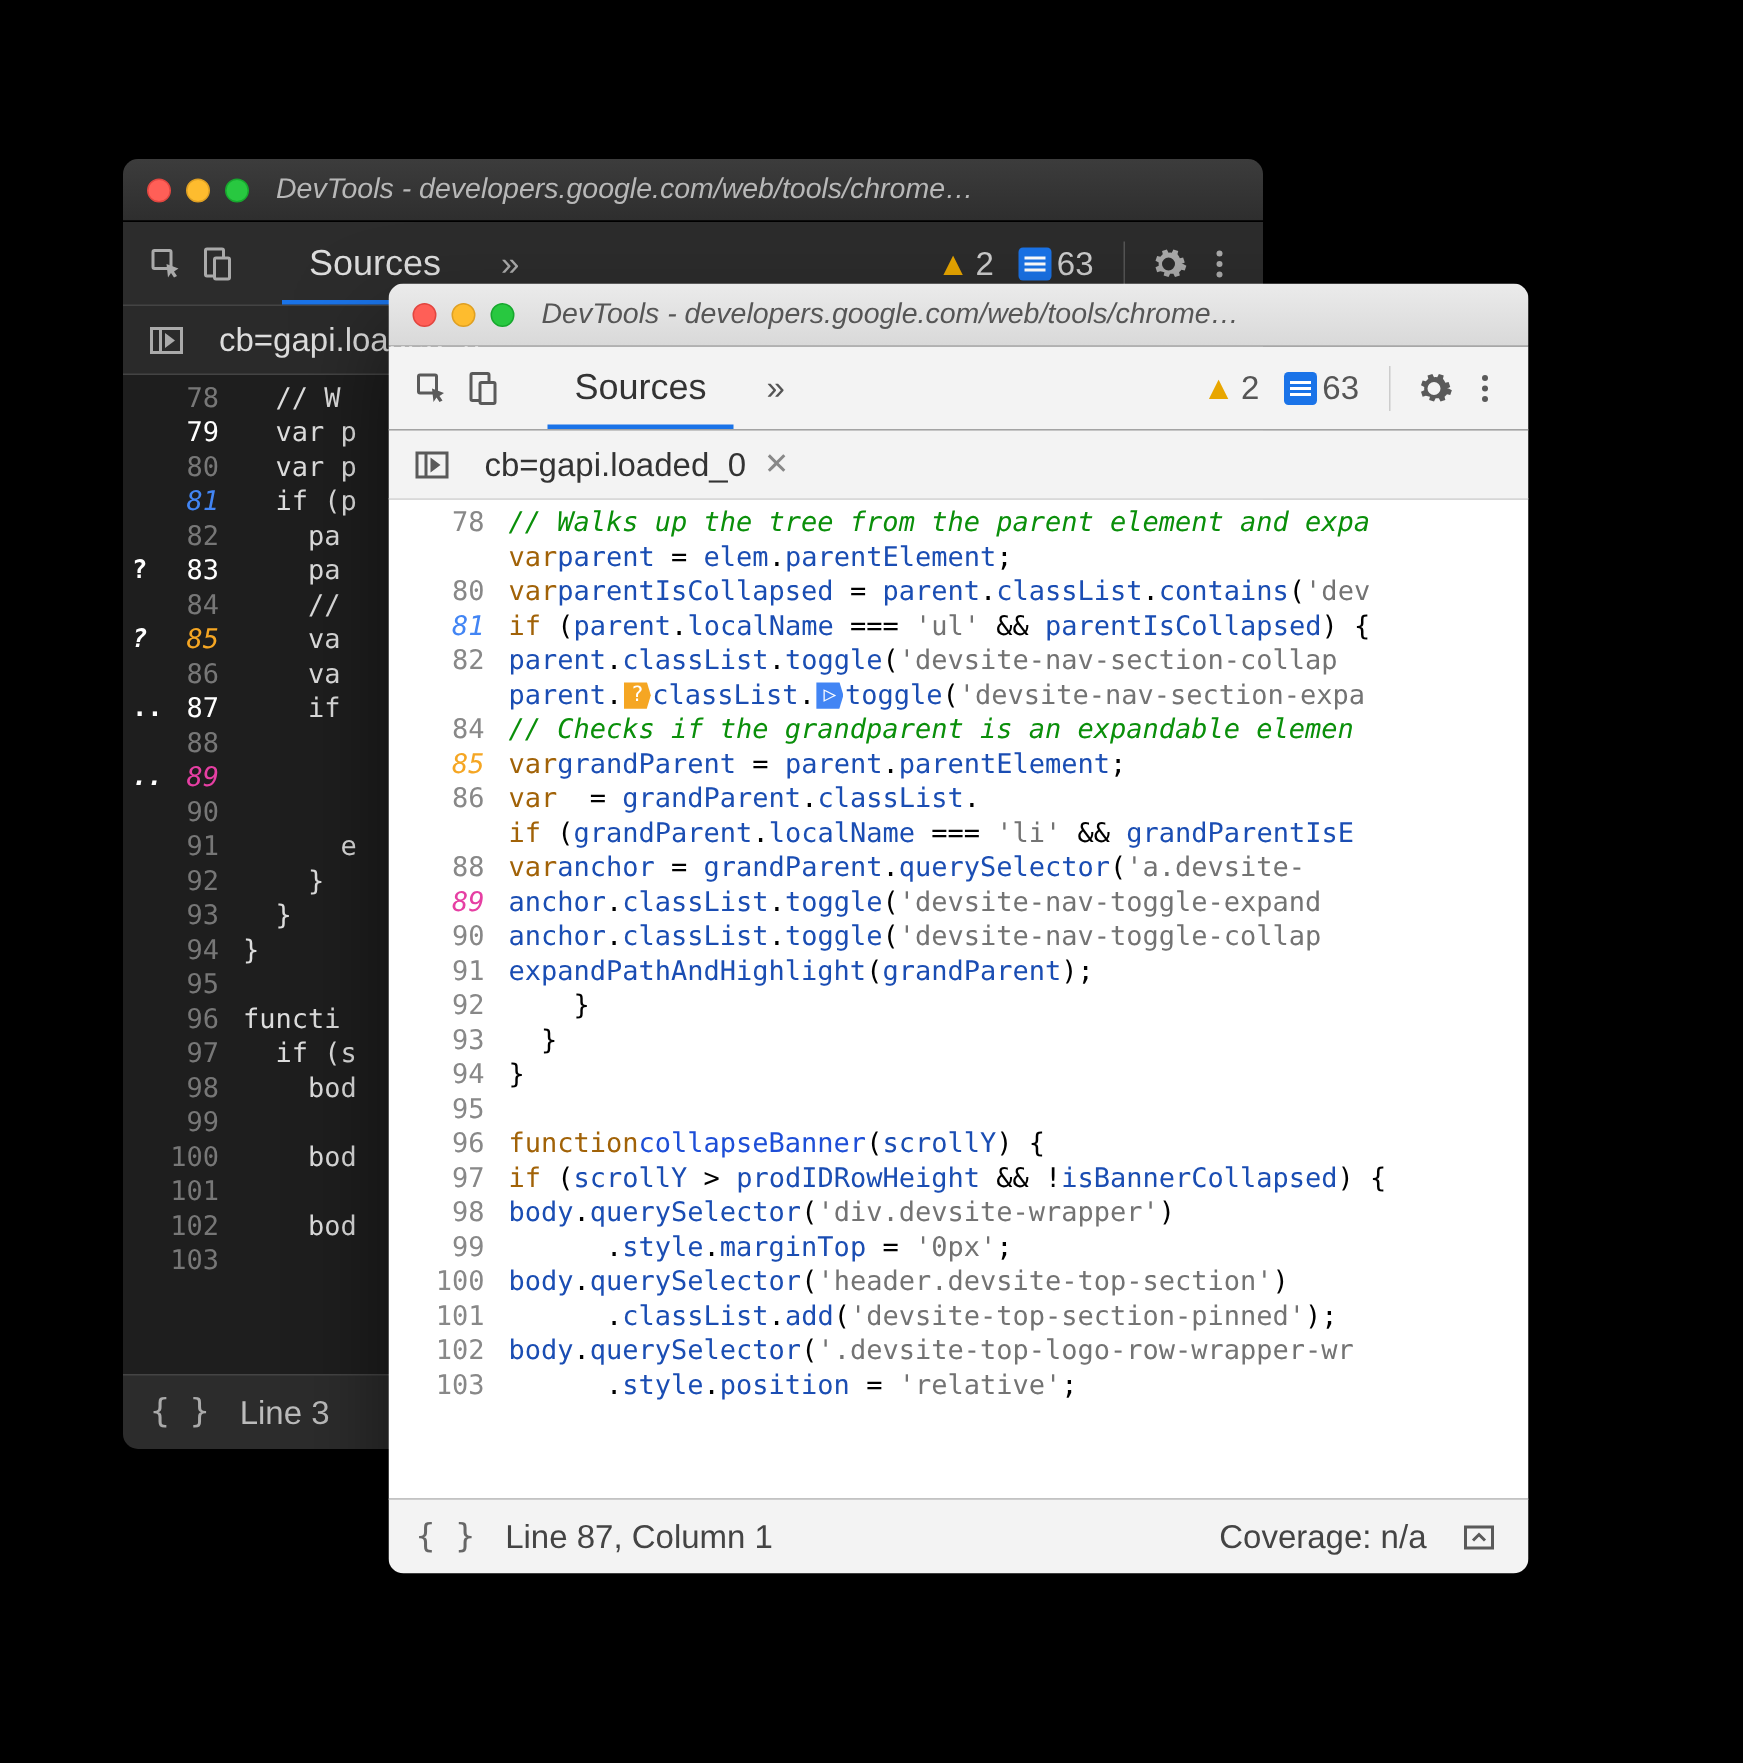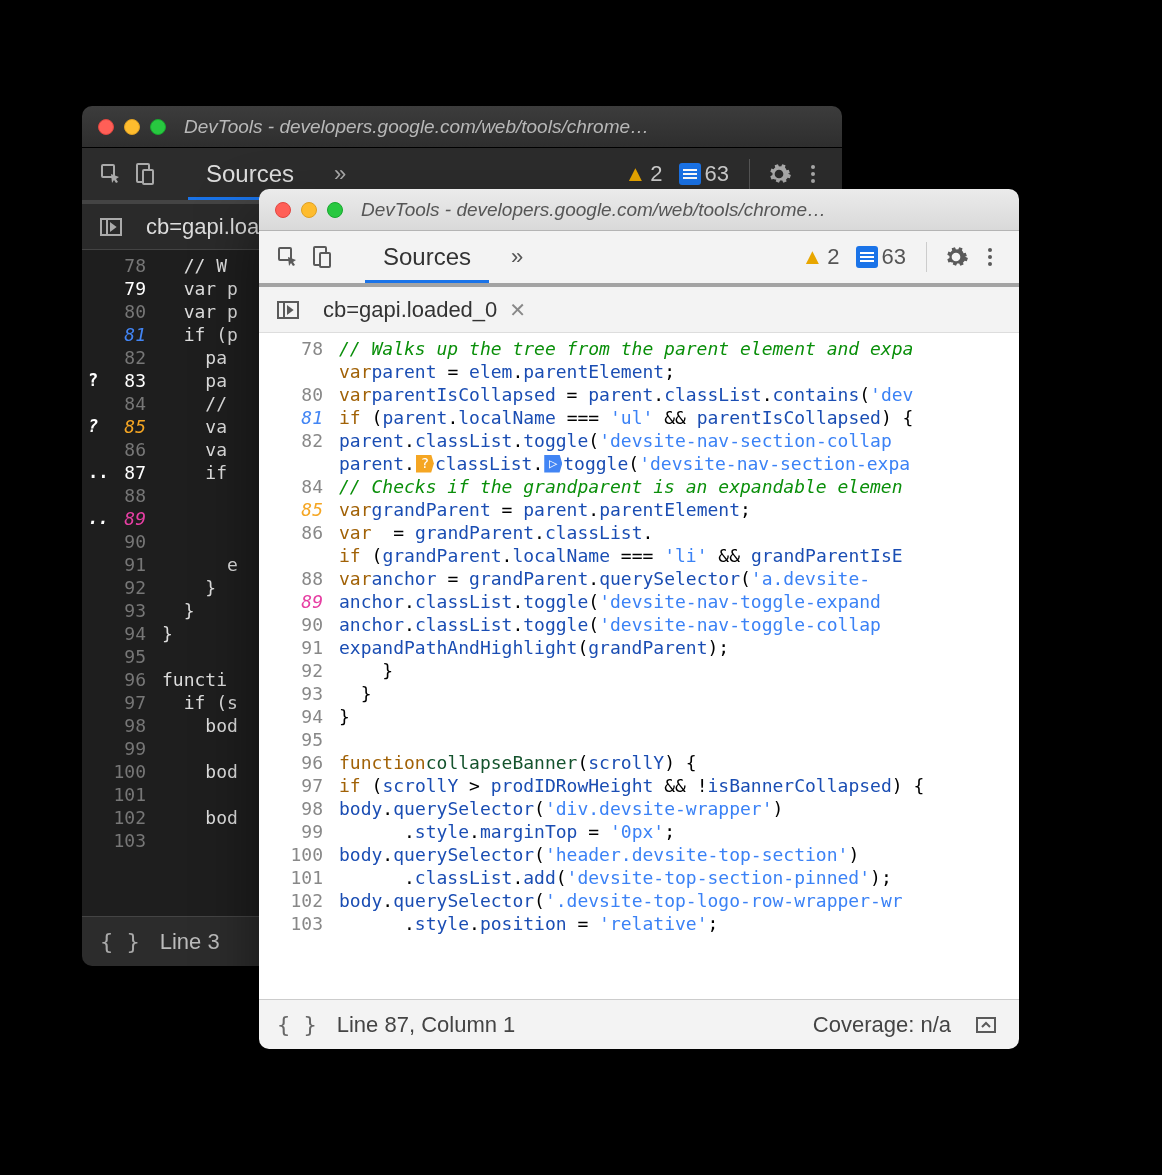--- a/index.html
+++ b/index.html
@@ -35,21 +35,21 @@
   .tl.g{background:#28c840;border:1px solid #17a82e;}
   .title { margin-left:8px; font-size:19px; color:#565656; white-space:nowrap; overflow:hidden; text-overflow:ellipsis; flex:1; }
   .titlebar.dark .title { color:#b8b8b8; }
   
   .toolbar {
     height: 56px;
     display:flex;
     align-items:center;
     padding:0 14px;
     gap:4px;
-    border-bottom:4px solid #a3a3a3;
+    border-bottom:1px solid #a3a3a3;
   }
   .light .toolbar { background:#f3f3f3; }
   .dark  .toolbar { background:#2c2c2c; border-bottom-color:#444; }
   .tool-icon { width:30px; height:30px; display:flex; align-items:center; justify-content:center; color:#5a5a5a; }
   .dark .tool-icon { color:#aaa; }
   .tabwrap { display:flex; align-items:stretch; height:100%; margin-left:24px; }
   .tab { padding:0 18px; display:flex; align-items:center; font-size:24px; color:#333; position:relative; }
   .dark .tab { color:#ddd; }
   .tab.active::after { content:""; position:absolute; left:0; right:0; bottom:0; height:3px; background:#1a73e8; }
   .chev { width:28px;height:28px; display:flex;align-items:center;justify-content:center;color:#555; margin-left:10px; font-size:22px; }
@@ -87,22 +87,22 @@
   .ln.bp{color:#fff;}
   .ln.bp::before{content:"";position:absolute;inset:0;clip-path:polygon(0 0,88% 0,100% 50%,88% 100%,0 100%);background:var(--bpc,#4285f4);z-index:-1;}
   .ln.lbl::after{content:attr(data-lbl);position:absolute;left:6px;color:#fff;font-weight:bold;font-size:17px;}
   .ln.outline::before{background:transparent;border:2px solid var(--bpc,#4285f4);clip-path:polygon(0 0,88% 0,100% 50%,88% 100%,0 100%);}
   .ln.outline{color:var(--bpc);font-style:italic;}
   pre{font:18px/23px Menlo,Consolas,monospace;white-space:pre;color:#000;}
   .dark pre{color:#ddd;}
   .c-cm{color:#0a8f0a;font-style:italic;}
   .c-kw{color:#a16207;}
   .c-id{color:#1a4db3;}
-  .c-str{color:#3b82f6;}
-  .c-fn{color:#14532d;}
+  .c-str{color:#737373;}
+  .c-fn{color:#1d4ed8;}
   .inlbp{display:inline-flex;width:18px;height:18px;align-items:center;justify-content:center;color:#fff;font-size:14px;vertical-align:middle;margin:0 1px;}
   .inlbp.o{background:#f5a623;clip-path:polygon(0 0,85% 0,100% 50%,85% 100%,0 100%);}
   .inlbp.b{background:#4285f4;clip-path:polygon(0 0,85% 0,100% 50%,85% 100%,0 100%);}
   
   .status{height:50px;display:flex;align-items:center;padding:0 18px;gap:20px;font-size:22px;border-top:1px solid #ccc;}
   .light .status{background:#f3f3f3;color:#444;}
   .dark .status{background:#2c2c2c;border-top-color:#444;color:#bbb;}
   .status .spacer{flex:1;}
   .pretty{font-family:Menlo,monospace;font-size:22px;color:#666;}
   .dark .pretty{color:#aaa;}

